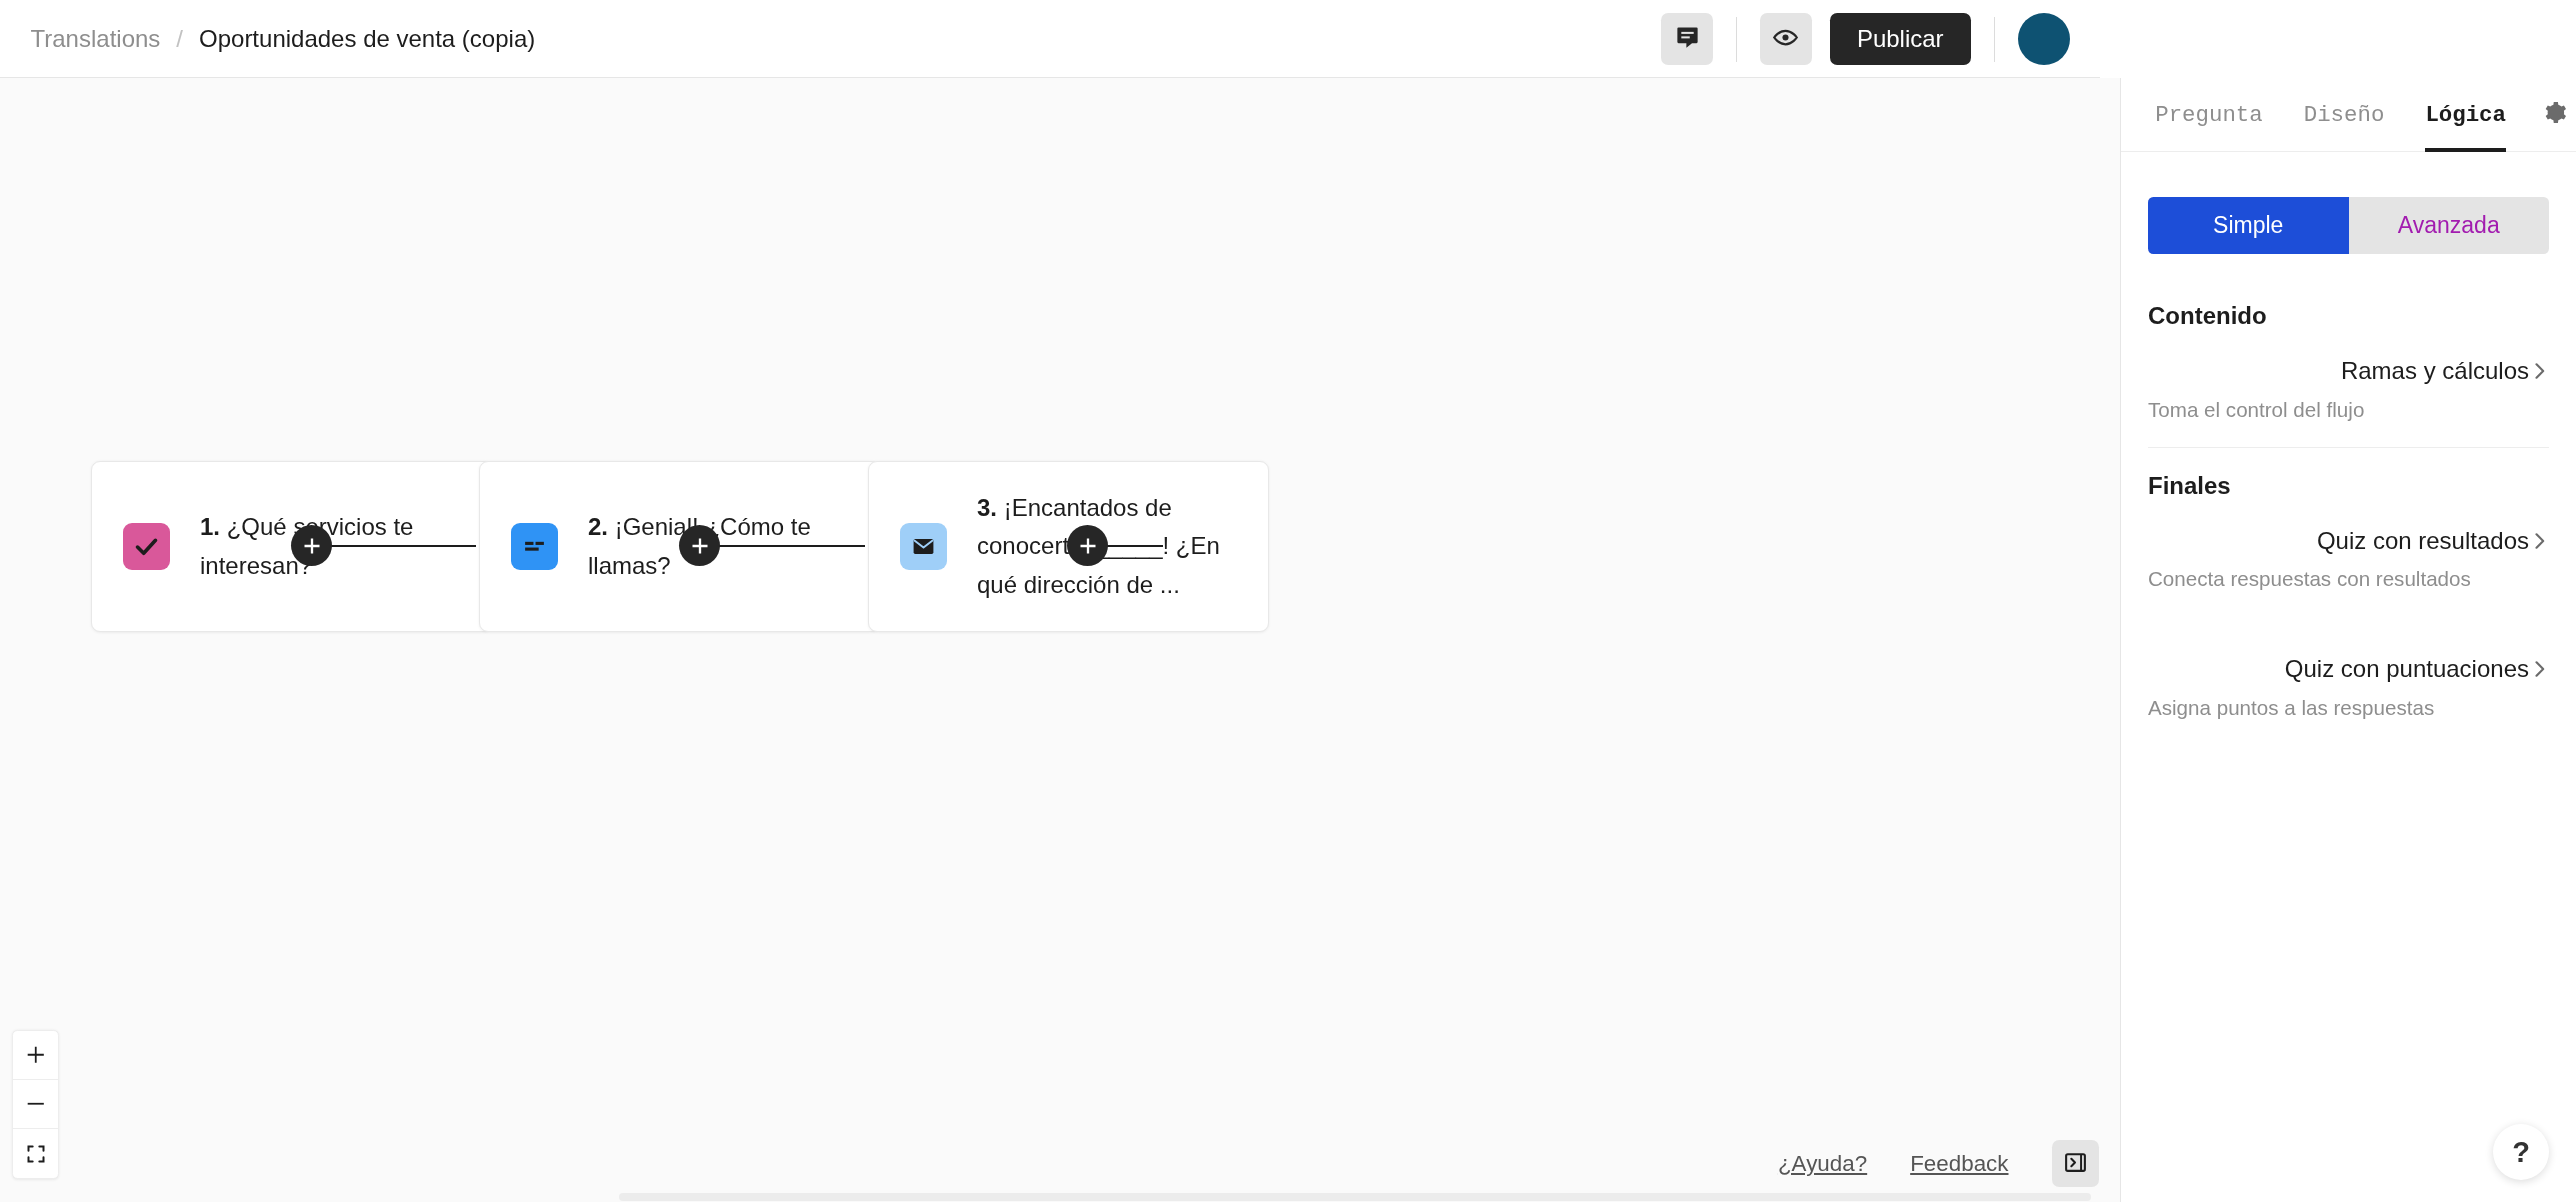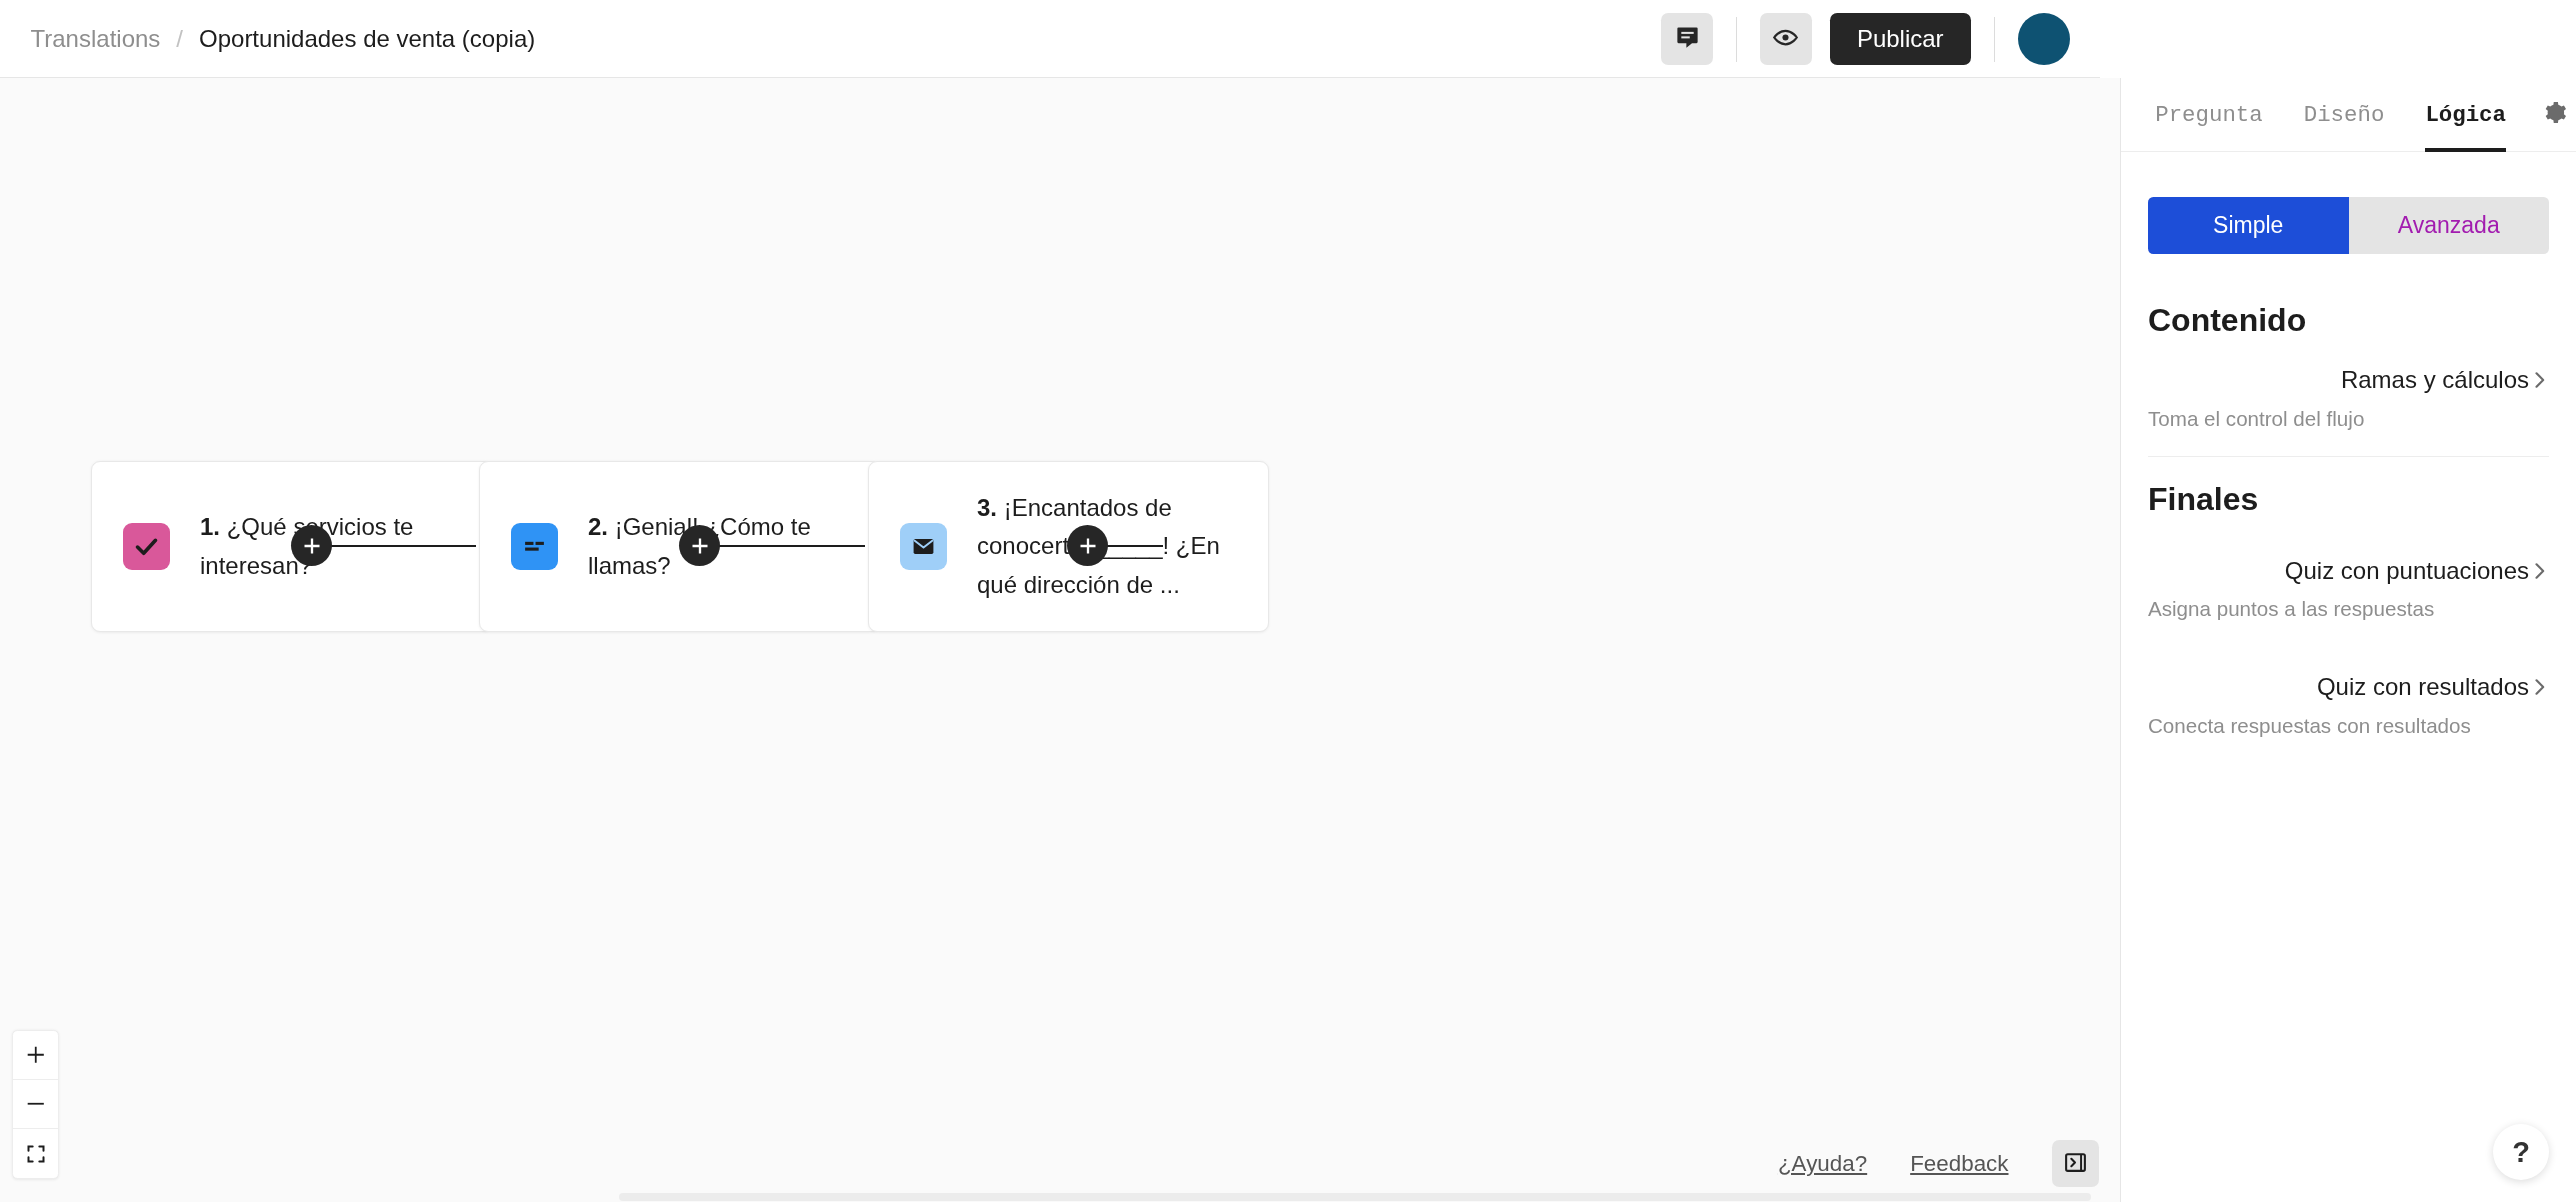--- a/index.html
+++ b/index.html
@@ -239,21 +239,21 @@
     flex: 1;
     display: flex; align-items: center; justify-content: center;
     font-size: 23px;
     color: #a21caf;
     cursor: pointer;
   }
   .seg-item.active { background: #1d4ed8; color: #ffffff; }
 
   .section-title {
     margin: 48px 27px 0 27px;
-    font-size: 32px; font-weight: 700; color: #1d1d1d;
+    font-size: 24px; font-weight: 700; color: #1d1d1d;
   }
   .rp-row {
     margin: 27px 27px 0 27px;
     padding-bottom: 25px;
     cursor: pointer;
   }
   .rp-row.divided { border-bottom: 0.9px solid #ededed; }
   .rp-row-head {
     display: flex; align-items: center; justify-content: flex-end;
   }
@@ -457,38 +457,38 @@
       <span class="chev">
         <svg width="20" height="20" viewBox="0 0 24 24">
             <path fill="none" stroke="#6b6b6b" stroke-width="2.6" stroke-linecap="round" stroke-linejoin="round" d="M9 4l8 8-8 8"></path>
           </svg>
       </span>
     </div>
     <div class="rp-row-sub">Toma el control del flujo</div>
   </div>
 
   <div class="section-title" style="margin-top:24px">Finales</div>
+  <div class="rp-row">
+    <div class="rp-row-head">
+      <span class="rp-row-title">Quiz con resultados</span>
+      <span class="chev">
+        <svg width="20" height="20" viewBox="0 0 24 24">
+            <path fill="none" stroke="#6b6b6b" stroke-width="2.6" stroke-linecap="round" stroke-linejoin="round" d="M9 4l8 8-8 8"></path>
+          </svg>
+      </span>
+    </div>
+    <div class="rp-row-sub">Conecta respuestas con resultados</div>
+  </div>
   <div class="rp-row" style="margin-top:39px">
     <div class="rp-row-head">
       <span class="rp-row-title">Quiz con puntuaciones</span>
       <span class="chev">
         <svg width="20" height="20" viewBox="0 0 24 24">
             <path fill="none" stroke="#6b6b6b" stroke-width="2.6" stroke-linecap="round" stroke-linejoin="round" d="M9 4l8 8-8 8"></path>
           </svg>
       </span>
     </div>
     <div class="rp-row-sub">Asigna puntos a las respuestas</div>
   </div>
-  <div class="rp-row">
-    <div class="rp-row-head">
-      <span class="rp-row-title">Quiz con resultados</span>
-      <span class="chev">
-        <svg width="20" height="20" viewBox="0 0 24 24">
-            <path fill="none" stroke="#6b6b6b" stroke-width="2.6" stroke-linecap="round" stroke-linejoin="round" d="M9 4l8 8-8 8"></path>
-          </svg>
-      </span>
-    </div>
-    <div class="rp-row-sub">Conecta respuestas con resultados</div>
-  </div>
 
   <div class="help-fab">?</div>
 </div>
 
 
 </body></html>

